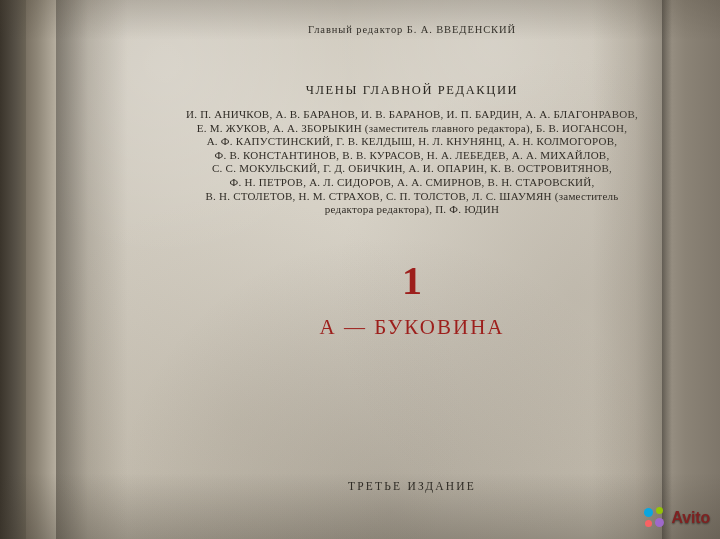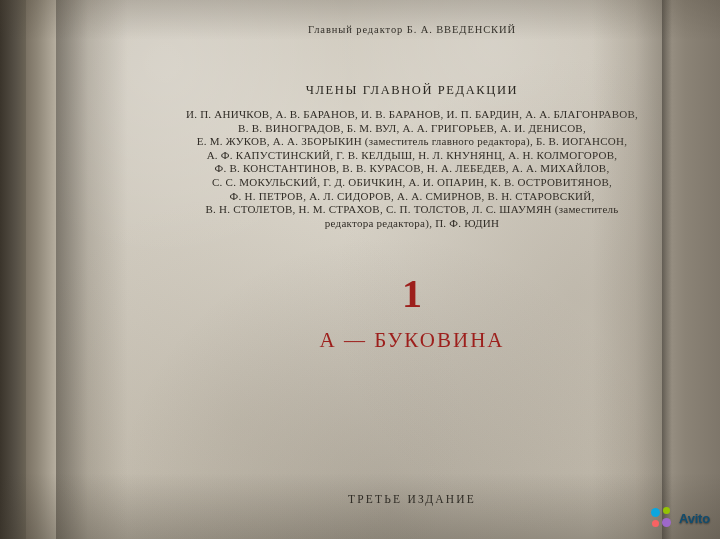--- a/index.html
+++ b/index.html
@@ -189,23 +189,23 @@
   .wm-logo i {
     position: absolute;
     border-radius: 50%;
     display: block;
   }
   .wm-d1 { width: 9px; height: 9px; left: 0;  top: 1px;  background: #04a8e5; }
   .wm-d2 { width: 7px; height: 7px; left: 12px; top: 0;  background: #97c800; }
   .wm-d3 { width: 7px; height: 7px; left: 1px;  top: 13px; background: #ff6163; }
   .wm-d4 { width: 9px; height: 9px; left: 11px; top: 11px; background: #a169d0; }
   .wm-text {
-    color: #0c4a6e;
+    color: #7f1d1d;
     font-family: "Liberation Sans", sans-serif;
-    font-size: 13px;
+    font-size: 16px;
     font-weight: bold;
     letter-spacing: -0.2px;
     text-shadow: 0 1px 2px rgba(0,0,0,0.55);
   }
 </style>
 </head>
 <body>
 
 <div id="photo">
 
@@ -216,21 +216,20 @@
     <div class="grain"></div>
 
     <div class="text-block">
 
       <div class="editor-in-chief">Главный редактор Б. А. ВВЕДЕНСКИЙ</div>
 
       <div class="board-heading">ЧЛЕНЫ ГЛАВНОЙ РЕДАКЦИИ</div>
 
       <div class="board-list">
         <span class="ln">И. П. АНИЧКОВ, А. В. БАРАНОВ, И. В. БАРАНОВ, И. П. БАРДИН, А. А. БЛАГОНРАВОВ,</span>
-        <span class="ln">В. В. ВИНОГРАДОВ,  Б. М. ВУЛ,  А. А. ГРИГОРЬЕВ,  А. И. ДЕНИСОВ,</span>
         <span class="ln">Е. М. ЖУКОВ, А. А. ЗБОРЫКИН (заместитель главного редактора), Б. В. ИОГАНСОН,</span>
         <span class="ln">А. Ф. КАПУСТИНСКИЙ, Г. В. КЕЛДЫШ, Н. Л. КНУНЯНЦ, А. Н. КОЛМОГОРОВ,</span>
         <span class="ln">Ф. В. КОНСТАНТИНОВ, В. В. КУРАСОВ, Н. А. ЛЕБЕДЕВ, А. А. МИХАЙЛОВ,</span>
         <span class="ln">С. С. МОКУЛЬСКИЙ, Г. Д. ОБИЧКИН, А. И. ОПАРИН, К. В. ОСТРОВИТЯНОВ,</span>
         <span class="ln">Ф. Н. ПЕТРОВ,  А. Л. СИДОРОВ,  А. А. СМИРНОВ,  В. Н. СТАРОВСКИЙ,</span>
         <span class="ln">В. Н. СТОЛЕТОВ, Н. М. СТРАХОВ, С. П. ТОЛСТОВ, Л. С. ШАУМЯН (заместитель</span>
         <span class="ln">редактора редактора), П. Ф. ЮДИН</span>
       </div>
 
       <div class="volume-number">1</div>

